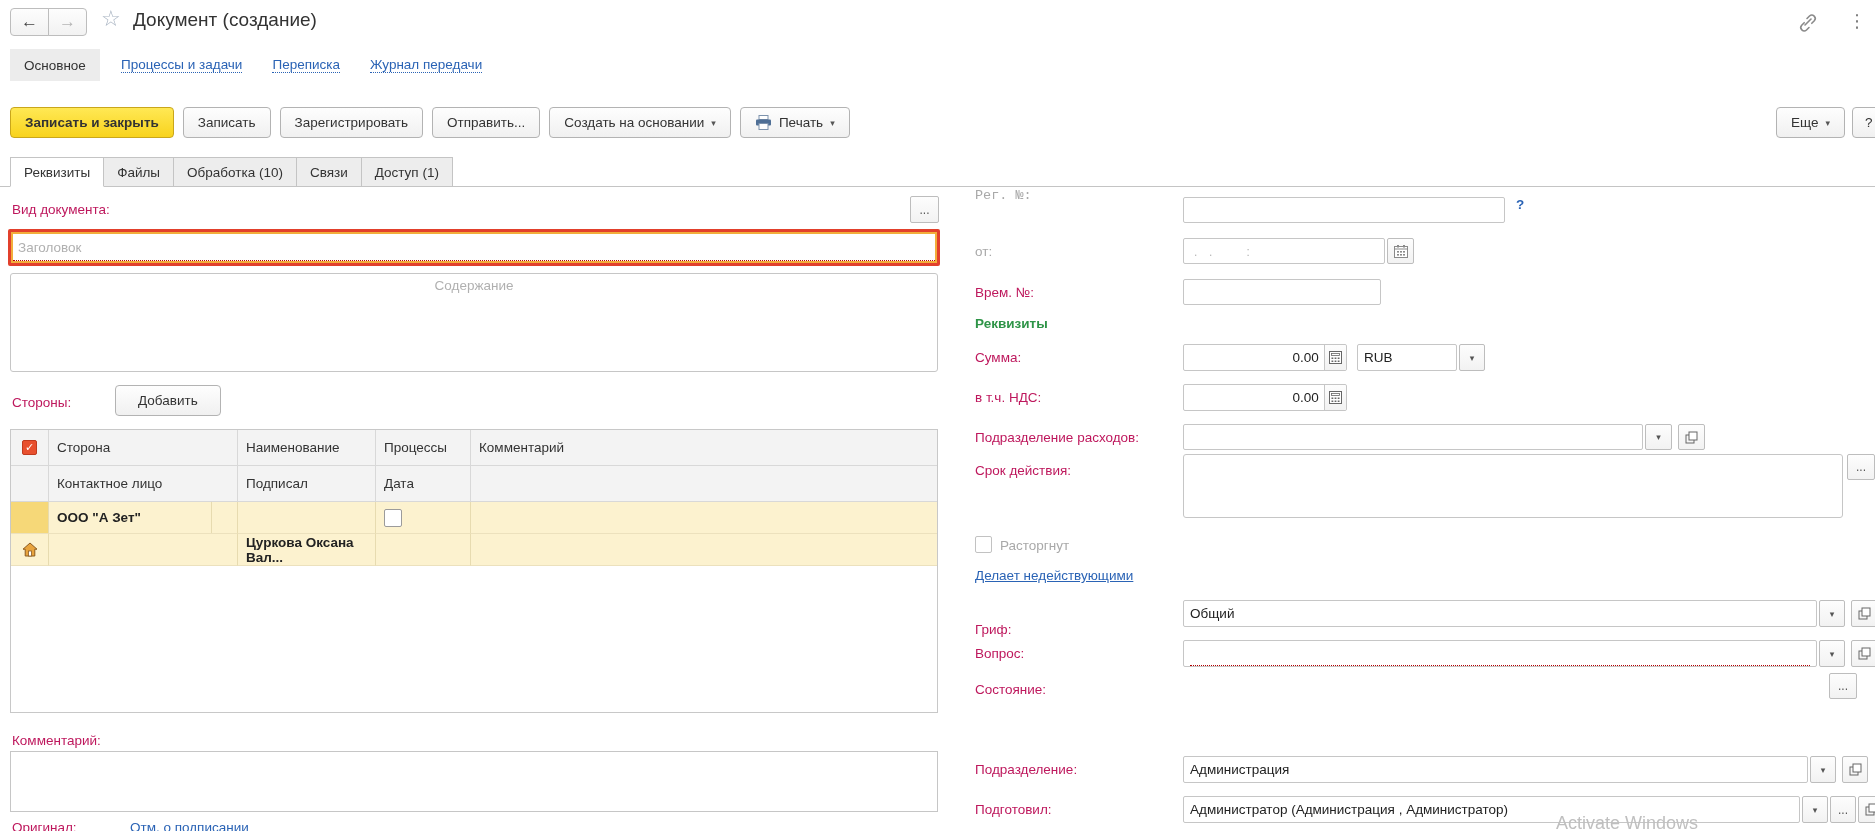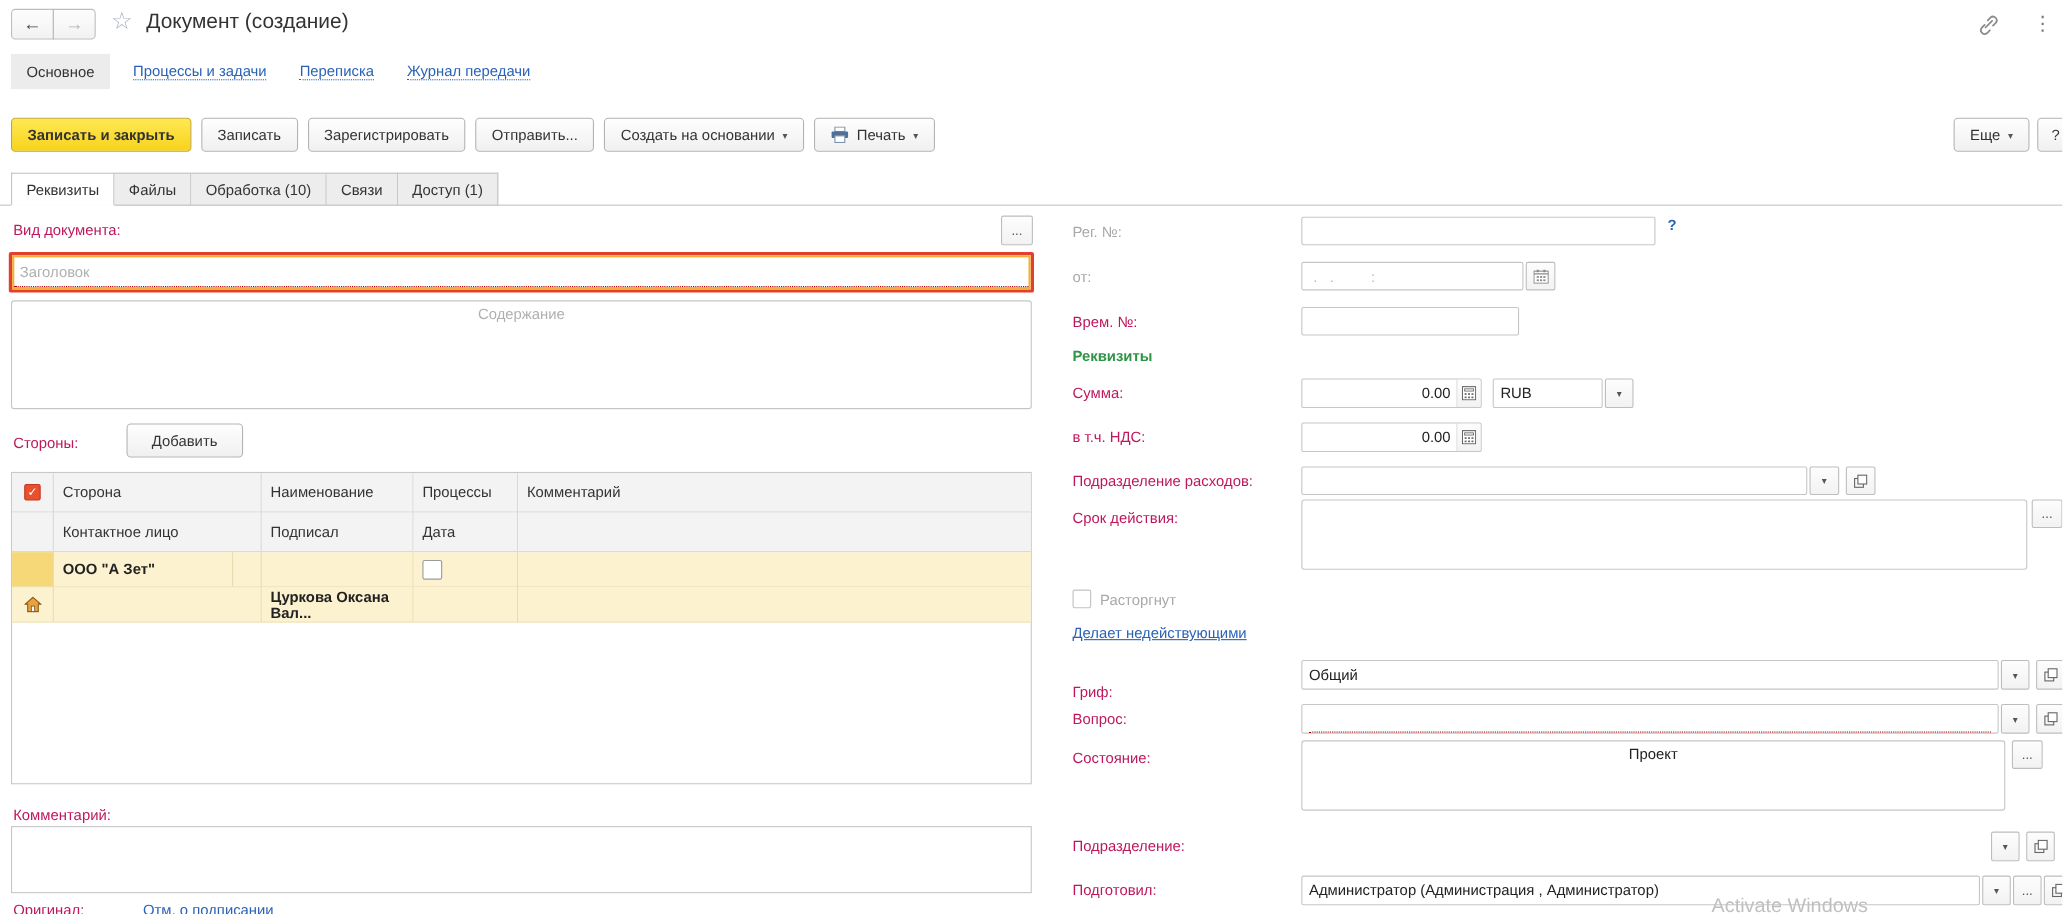--- a/index.html
+++ b/index.html
@@ -179,21 +179,21 @@
       <div class="ycell" style="border-right:none;"></div>
     </div>
   </div>
 
   <div class="abs lbl" style="left:12px; top:733px;">Комментарий:</div>
   <textarea class="fta abs" style="left: 10px; top: 751px; width: 928px; height: 61px; border-radius: 0px;"></textarea>
 
   <div class="abs lbl" style="left:12px; top:820px;">Оригинал:</div>
   <span class="navlink abs" style="left:130px; top:820px;">Отм. о подписании</span>
 
-  <div class="abs lbl lbl-dis" style="left:975px; top:203px;">Рег. №:</div>
+  <div class="abs lbl lbl-dis" style="left:975px; top:188px;font-family:Liberation Mono, monospace;">Рег. №:</div>
   <div class="field abs" style="left:1183px; top:197px; width:322px; height:26px;">
     <input class="fin" style="">
   </div>
   <div class="abs" style="left:1516px; top:197px; font-size:13.5px; font-weight:bold; color:#2a63b5;">?</div>
 
   <div class="abs lbl lbl-dis" style="left:975px; top:244px;">от:</div>
   <div class="field abs" style="left:1183px; top:238px; width:202px; height:26px; color:#bcbcbc; white-space:pre;"> .   .         :</div>
   <div class="sqbtn abs" style="left:1387px; top:238px; width:27px; height:26px;">
     <svg width="14" height="13" viewBox="0 0 14 13">
       <rect x="0.5" y="1.5" width="13" height="11" fill="#fff" stroke="#8a8a8a"></rect>
@@ -309,26 +309,28 @@
     <span class="dd">▾</span>
   </div>
   <div class="sqbtn abs" style="left:1851px; top:640px; width:26px; height:27px;">
     <svg width="13" height="13" viewBox="0 0 13 13">
       <rect x="1" y="4" width="8" height="8" fill="none" stroke="#666"></rect>
       <rect x="4" y="1" width="8" height="8" fill="#fff" stroke="#666"></rect>
     </svg>
   </div>
 
   <div class="abs lbl" style="left:975px; top:682px;">Состояние:</div>
-  <textarea class="fta abs" style="left: 1183px; top: 673px; width: 640px; height: 64px;">Проект</textarea>
   <div class="sqbtn abs" style="left:1829px; top:673px; width:28px; height:26px;">
     <span>...</span>
   </div>
 
   <div class="abs lbl" style="left:975px; top:762px;">Подразделение:</div>
+  <div class="field abs" style="left:1183px; top:756px; width:625px; height:27px;">
+    <input class="fin" value="Администрация" style="">
+  </div>
   <div class="sqbtn abs" style="left:1810px; top:756px; width:26px; height:27px;">
     <span class="dd">▾</span>
   </div>
   <div class="sqbtn abs" style="left:1842px; top:756px; width:26px; height:27px;">
     <svg width="13" height="13" viewBox="0 0 13 13">
       <rect x="1" y="4" width="8" height="8" fill="none" stroke="#666"></rect>
       <rect x="4" y="1" width="8" height="8" fill="#fff" stroke="#666"></rect>
     </svg>
   </div>
 

